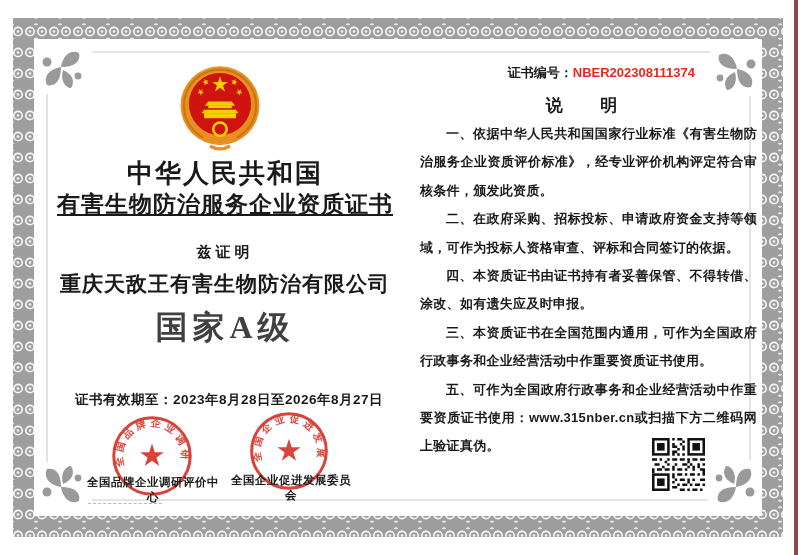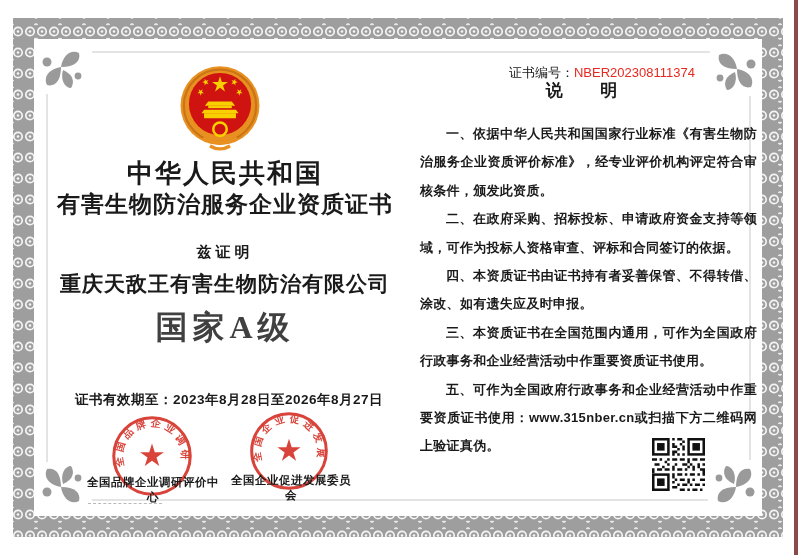--- a/index.html
+++ b/index.html
@@ -3,29 +3,29 @@
 <meta charset="utf-8">
 <style>
   html,body{margin:0;padding:0;background:#ffffff;}
   .page{position:relative;width:800px;height:555px;background:#ffffff;overflow:hidden;
         font-family:"Liberation Sans","DejaVu Sans",sans-serif;color:#1a1a1a;}
   .abs{position:absolute;}
   .center{text-align:center;}
   .right{text-align:right;}
 
   .title1{left:55px;top:156px;width:340px;font-size:26px;font-weight:800;letter-spacing:2px;}
-  .title2{left:36px;top:189px;width:378px;font-size:23px;font-weight:800;letter-spacing:1px;}
+  .title2{left:36px;top:189px;width:378px;font-size:23px;font-weight:800;letter-spacing:1px;text-decoration:underline;}
   .certify{left:55px;top:243px;width:340px;font-size:15px;font-weight:600;letter-spacing:4px;}
   .company{left:43px;top:270px;width:364px;font-size:21px;font-weight:700;letter-spacing:1px;}
   .grade{left:55px;top:306px;width:340px;font-size:32px;font-weight:800;letter-spacing:5px;
          color:#404040;font-family:"Liberation Serif","DejaVu Serif",serif;}
   .dateline{left:75px;font-size:13.5px;font-weight:700;letter-spacing:0.5px;}
-  .certno{left:413px;top:64px;width:300px;font-size:13px;font-weight:400;}
+  .certno{left:413px;top:64px;width:300px;font-size:13px;font-weight:700;}
   .certno .num{color:#e8281e;}
-  .notes-head{left:413px;top:79px;width:337px;font-size:17px;font-weight:800;
+  .notes-head{left:413px;top:94px;width:337px;font-size:17px;font-weight:800;
               letter-spacing:2.2em;text-indent:2.2em;}
   .notes{left:413px;top:120px;width:337px;margin-left:7px;}
   .notes p{margin:0;font-size:13px;font-weight:600;line-height:28.4px;
            text-align:justify;text-indent:2em;letter-spacing:0.3px;}
   .seal-label{font-size:11.5px;font-weight:700;z-index:6;letter-spacing:0.5px;}
   .sigline{left:88px;top:503px;width:74px;border-bottom:1px dashed #b9b9b9;height:0;}
   .seal{z-index:5;opacity:0.92;}
 </style>
 </head>
 <body>

